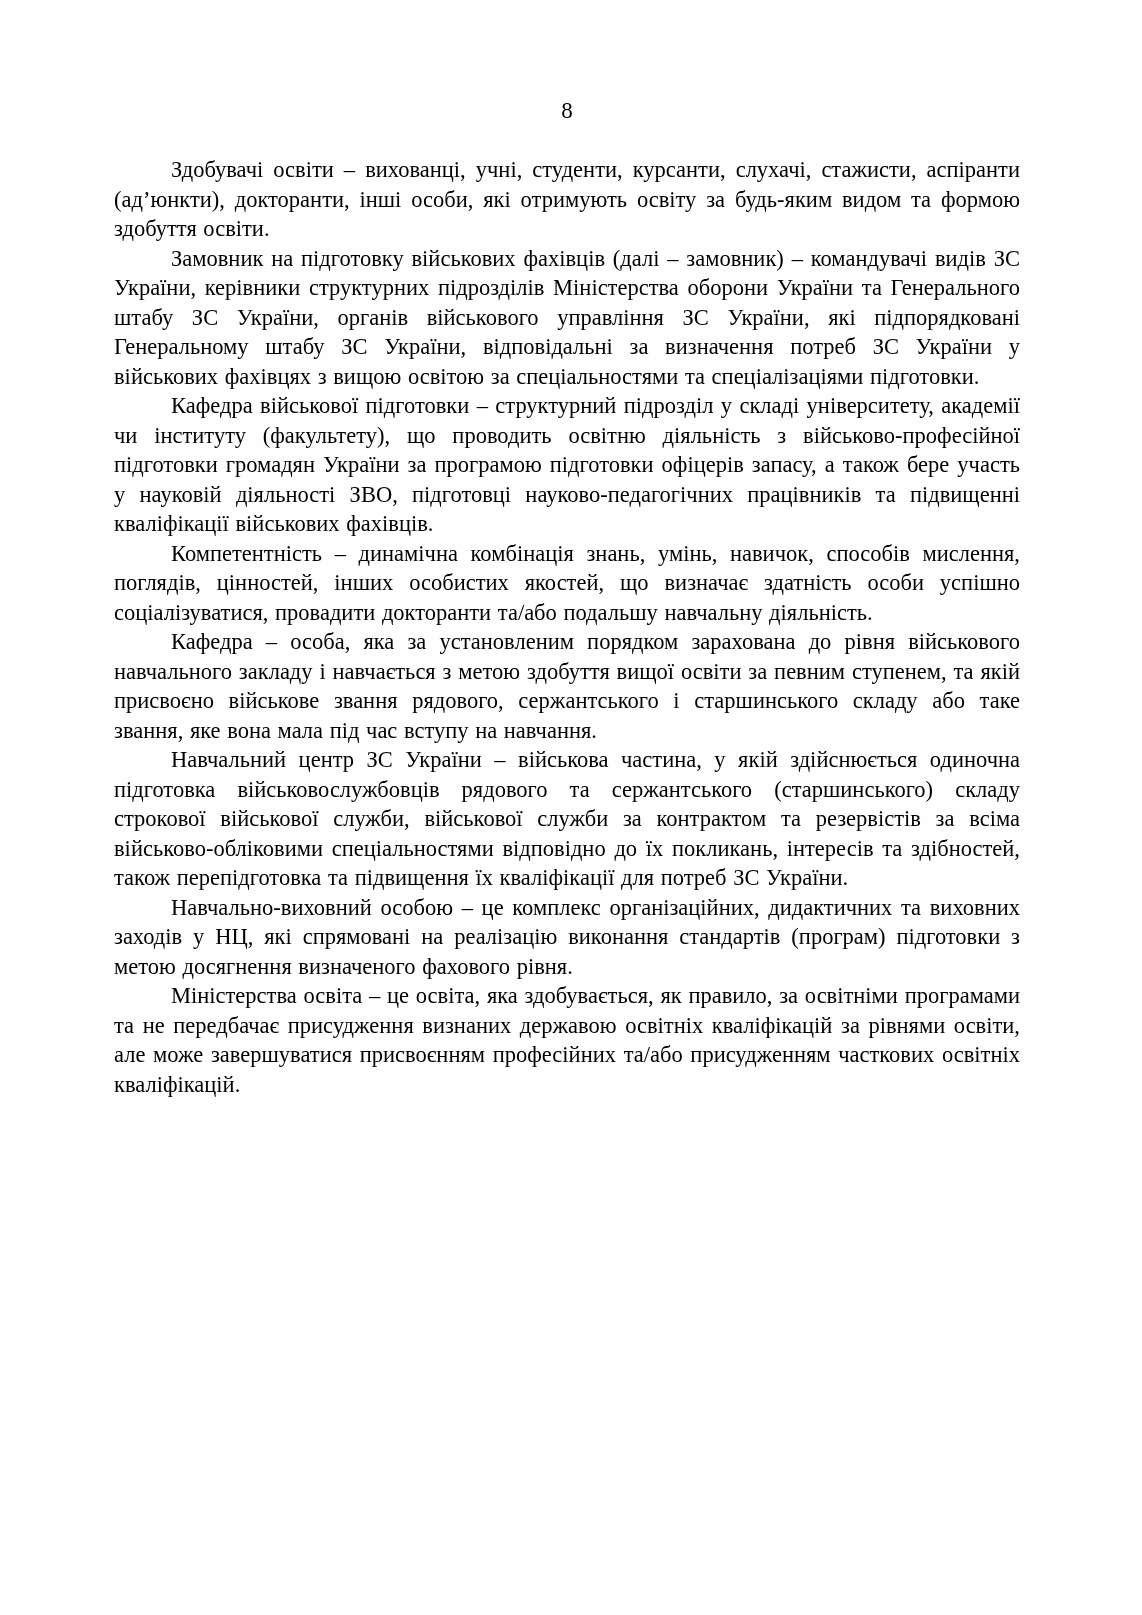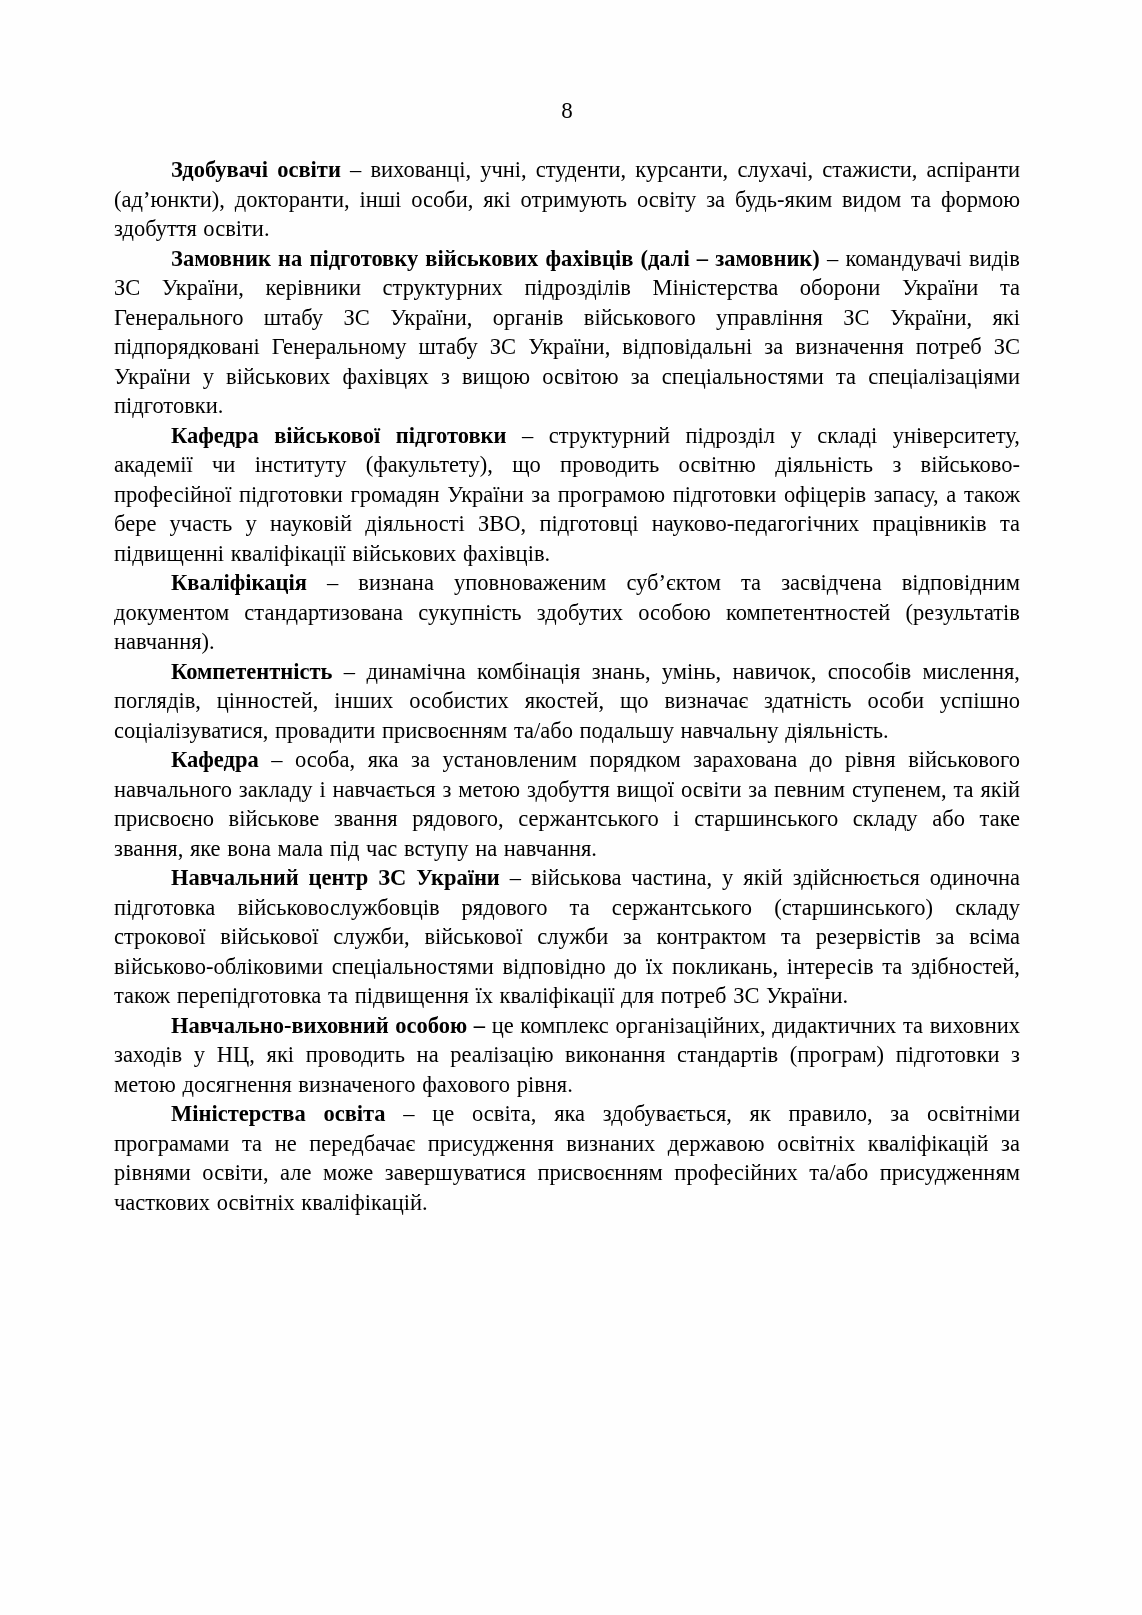--- a/index.html
+++ b/index.html
@@ -30,41 +30,40 @@
   }
   .para {
     margin: 0;
     font-size: 22.5px;
     line-height: 29.5px;
     text-align: justify;
     text-indent: 57px;
     word-spacing: 1px;
   }
   .para .term {
-    font-weight: bold;
+    font-weight: normal;
   }
 </style>
 </head>
 <body>
 
 <div class="page">
   <div class="page-number">8</div>
   <div class="content">
   <p class="para"><b class="term">Здобувачі освіти</b><span class="def"> – вихованці, учні, студенти, курсанти, слухачі, стажисти, аспіранти (ад’юнкти), докторанти, інші особи, які отримують освіту за будь-яким видом та формою здобуття освіти.</span></p>
 
   <p class="para"><b class="term">Замовник на підготовку військових фахівців (далі – замовник)</b><span class="def"> – командувачі видів ЗС України, керівники структурних підрозділів Міністерства оборони України та Генерального штабу ЗС України, органів військового управління ЗС України, які підпорядковані Генеральному штабу ЗС України, відповідальні за визначення потреб ЗС України у військових фахівцях з вищою освітою за спеціальностями та спеціалізаціями підготовки.</span></p>
 
   <p class="para"><b class="term">Кафедра військової підготовки</b><span class="def"> – структурний підрозділ у складі університету, академії чи інституту (факультету), що проводить освітню діяльність з військово-професійної підготовки громадян України за програмою підготовки офіцерів запасу, а також бере участь у науковій діяльності ЗВО, підготовці науково-педагогічних працівників та підвищенні кваліфікації військових фахівців.</span></p>
 
-  <p class="para"><b class="term">Кваліфікація</b><span class="def"> – визнана уповноваженим суб’єктом та засвідчена відповідним документом стандартизована сукупність здобутих особою компетентностей (результатів навчання).</span></p>
 
-  <p class="para"><b class="term">Компетентність</b><span class="def"> – динамічна комбінація знань, умінь, навичок, способів мислення, поглядів, цінностей, інших особистих якостей, що визначає здатність особи успішно соціалізуватися, провадити присвоєнням та/або подальшу навчальну діяльність.</span></p>
+  <p class="para"><b class="term">Компетентність</b><span class="def"> – динамічна комбінація знань, умінь, навичок, способів мислення, поглядів, цінностей, інших особистих якостей, що визначає здатність особи успішно соціалізуватися, провадити докторанти та/або подальшу навчальну діяльність.</span></p>
 
   <p class="para"><b class="term">Кафедра</b><span class="def"> – особа, яка за установленим порядком зарахована до рівня військового навчального закладу і навчається з метою здобуття вищої освіти за певним ступенем, та якій присвоєно військове звання рядового, сержантського і старшинського складу або таке звання, яке вона мала під час вступу на навчання.</span></p>
 
   <p class="para"><b class="term">Навчальний центр ЗС України</b><span class="def"> – військова частина, у якій здійснюється одиночна підготовка військовослужбовців рядового та сержантського (старшинського) складу строкової військової служби, військової служби за контрактом та резервістів за всіма військово-обліковими спеціальностями відповідно до їх покликань, інтересів та здібностей, також перепідготовка та підвищення їх кваліфікації для потреб ЗС України.</span></p>
 
-  <p class="para"><b class="term">Навчально-виховний особою –</b><span class="def"> це комплекс організаційних, дидактичних та виховних заходів у НЦ, які проводить на реалізацію виконання стандартів (програм) підготовки з метою досягнення визначеного фахового рівня.</span></p>
+  <p class="para"><b class="term">Навчально-виховний особою –</b><span class="def"> це комплекс організаційних, дидактичних та виховних заходів у НЦ, які спрямовані на реалізацію виконання стандартів (програм) підготовки з метою досягнення визначеного фахового рівня.</span></p>
 
 
   <p class="para"><b class="term">Міністерства освіта</b><span class="def"> – це освіта, яка здобувається, як правило, за освітніми програмами та не передбачає присудження визнаних державою освітніх кваліфікацій за рівнями освіти, але може завершуватися присвоєнням професійних та/або присудженням часткових освітніх кваліфікацій.</span></p>
 </div>
 </div>
 
 </body></html>

